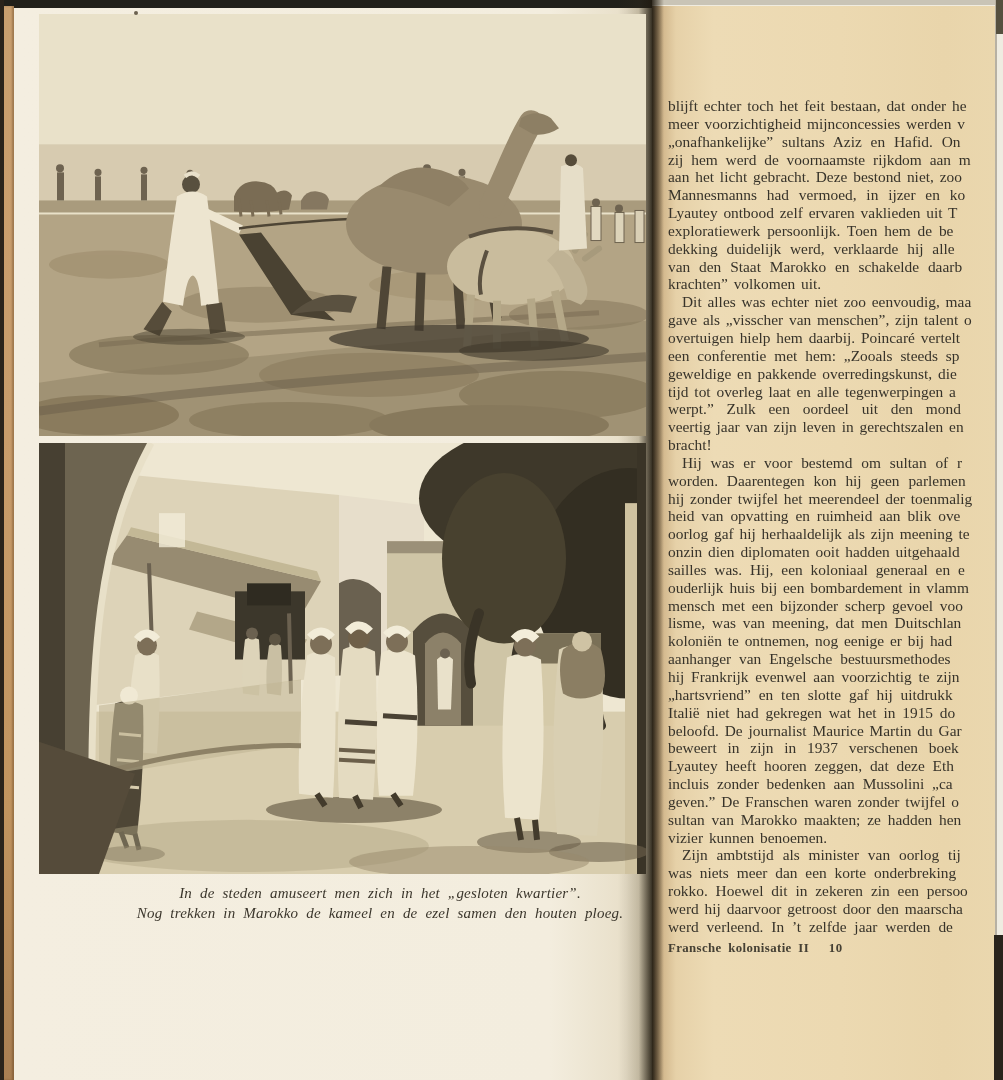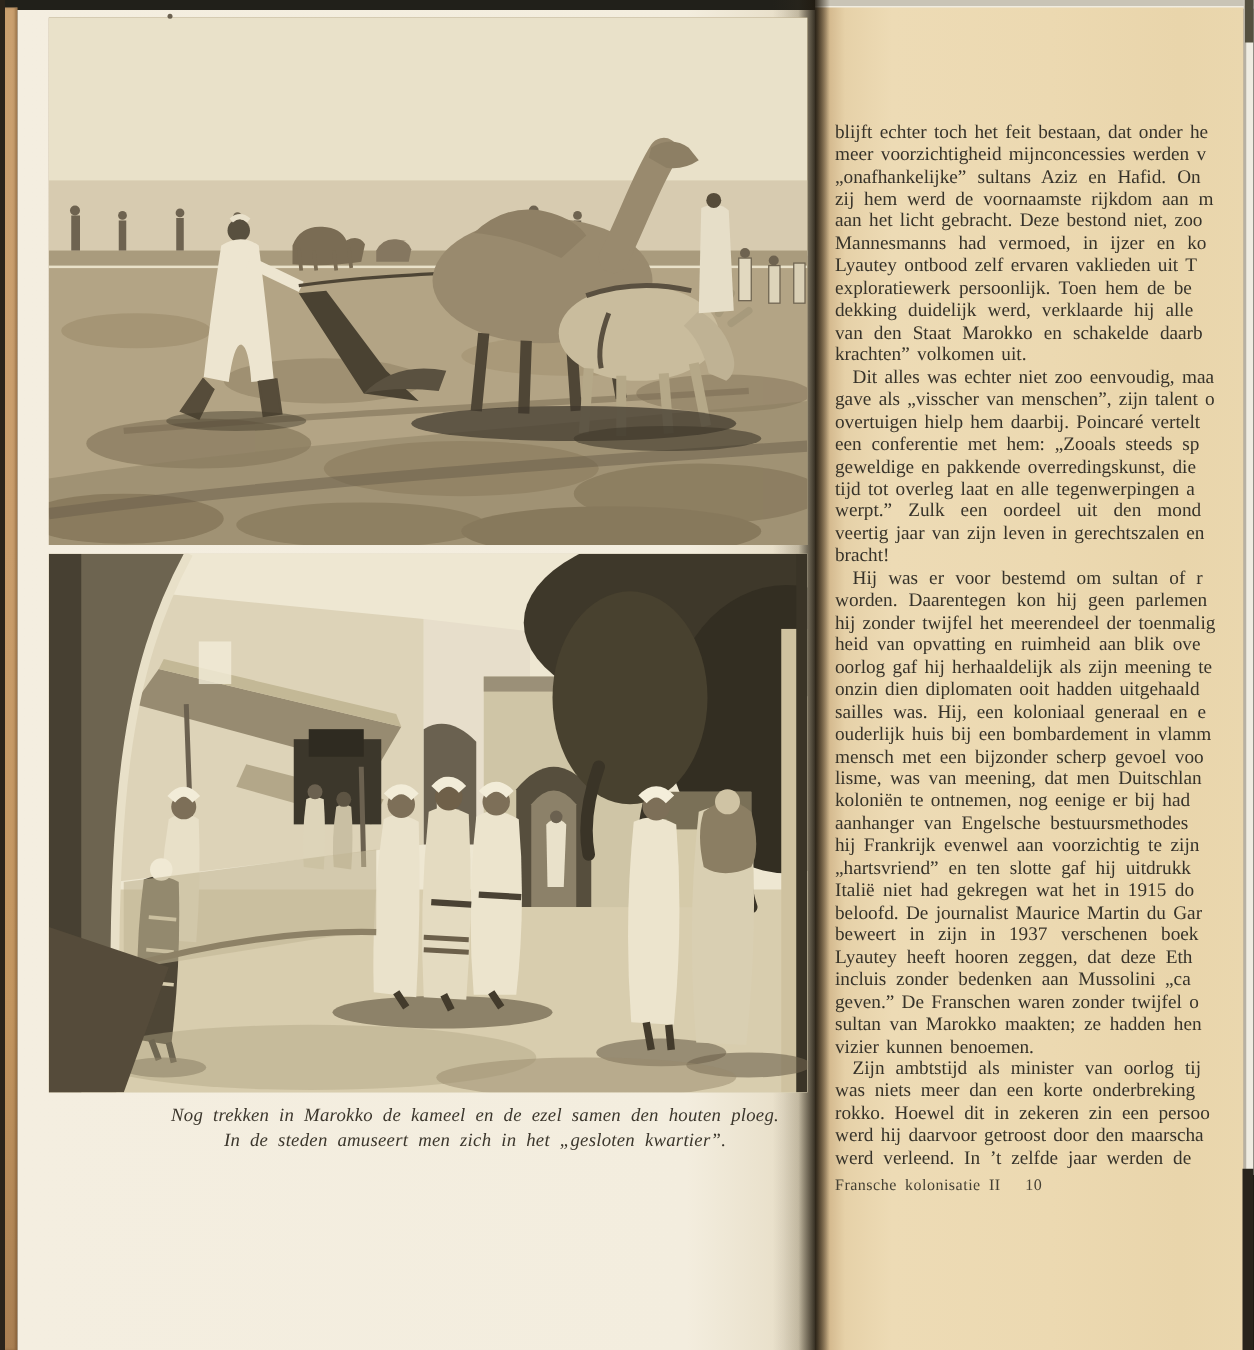--- a/index.html
+++ b/index.html
@@ -35,21 +35,21 @@
   
   .caption{position:absolute;left:90px;top:884px;width:580px;text-align:center;
     font-style:italic;font-size:15px;line-height:19.5px;color:#3b362c;
     word-spacing:4px;letter-spacing:.2px;}
   
   .text-col{position:absolute;left:668px;top:97px;width:400px;color:#37332a;
     font-size:15.4px;line-height:17.85px;}
   .tline{white-space:nowrap;word-spacing:2px;}
   .tline.indent{padding-left:14px;}
   .footer{position:absolute;left:668px;top:941px;font-size:12.8px;color:#454034;
-    letter-spacing:.4px;word-spacing:3px;white-space:pre;}
+    letter-spacing:.4px;word-spacing:3px;white-space:pre;font-weight:bold;}
 </style>
 </head>
 <body>
 
 <div class="screen">
 
   <div class="top-strip-left"></div>
   <div class="top-strip-right"></div>
   <div class="left-edge-dark"></div>
   <div class="left-edge-tan"></div>
@@ -242,22 +242,22 @@
         <path d="M112,0 C62,92 48,200 54,430" stroke="#e8e0c8" stroke-width="7" fill="none"></path>
         <rect x="0" y="0" width="26" height="430" fill="#474032"></rect>
         <polygon points="0,298 96,330 60,430 0,430" fill="#554b3a"></polygon>
       </g>
     </svg>
   </div>
 
   <div class="speck"></div>
 
   <div class="caption">
+    <div>In de steden amuseert men zich in het „gesloten kwartier”.</div>
     <div>Nog trekken in Marokko de kameel en de ezel samen den houten ploeg.</div>
-    <div>In de steden amuseert men zich in het „gesloten kwartier”.</div>
   </div>
 
   <div class="text-col" id="text-lines">
       <div class="tline">blijft echter toch het feit bestaan, dat onder he</div>
       <div class="tline">meer voorzichtigheid mijnconcessies werden v</div>
       <div class="tline" style="word-spacing: 5px;">„onafhankelijke” sultans Aziz en Hafid. On</div>
       <div class="tline" style="word-spacing: 4px;">zij hem werd de voornaamste rijkdom aan m</div>
       <div class="tline">aan het licht gebracht. Deze bestond niet, zoo</div>
       <div class="tline" style="word-spacing: 6px;">Mannesmanns had vermoed, in ijzer en ko</div>
       <div class="tline">Lyautey ontbood zelf ervaren vaklieden uit T</div>

